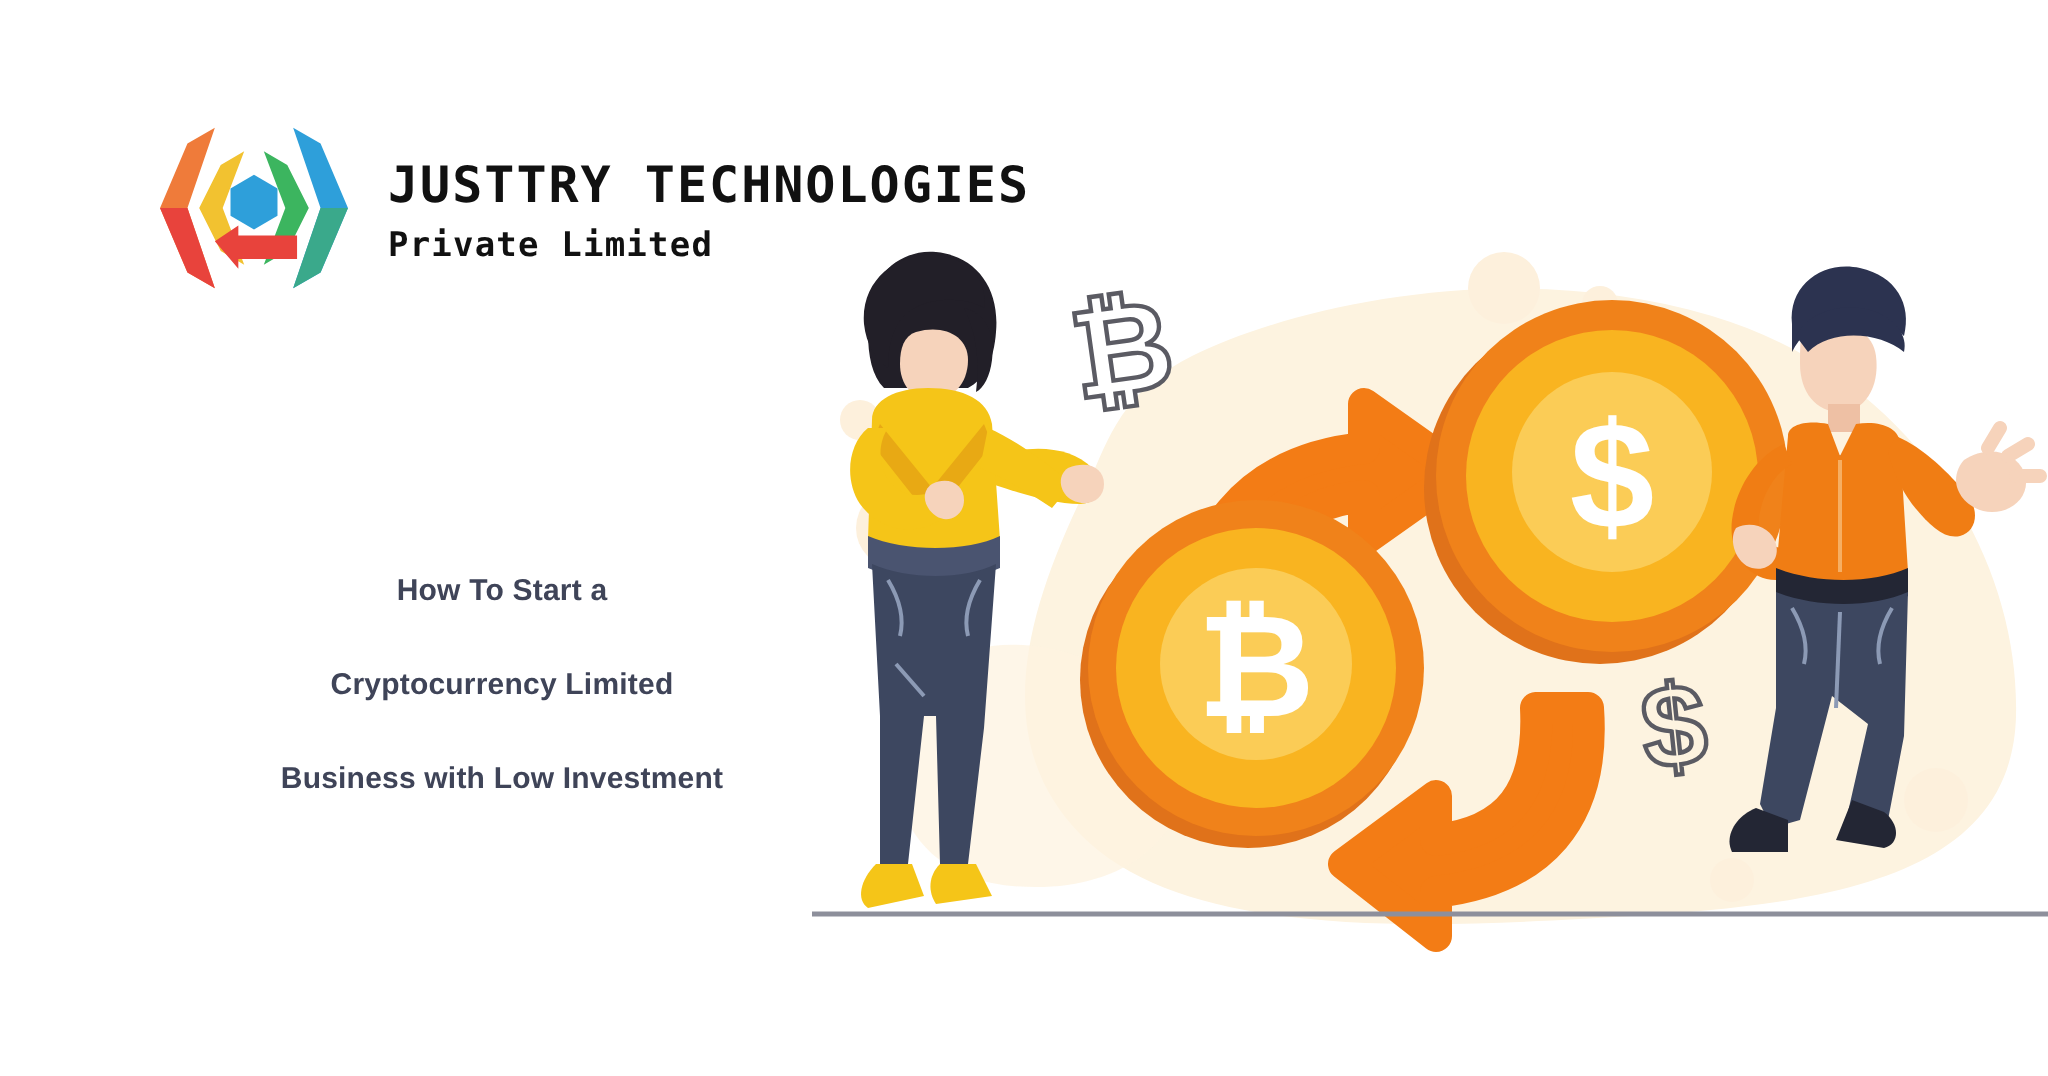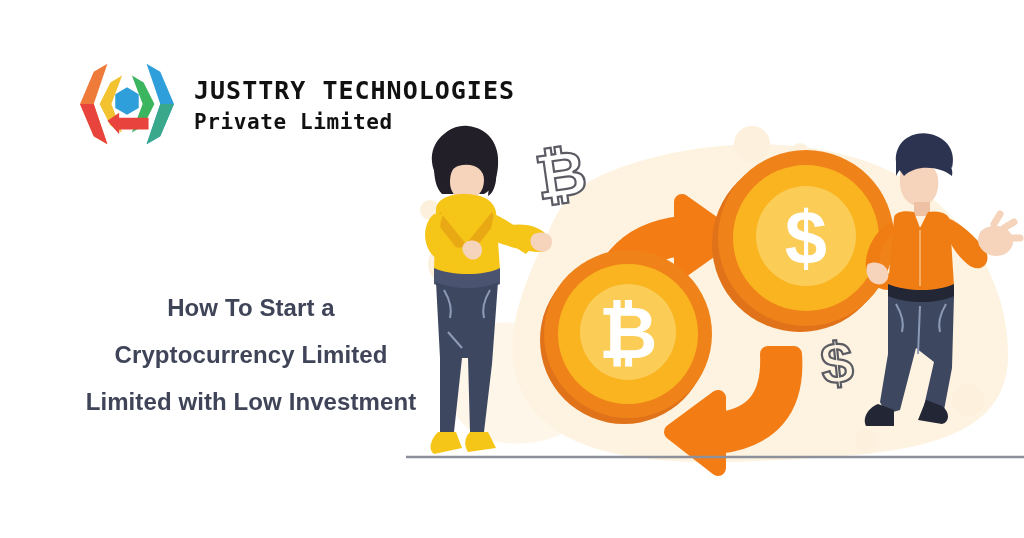--- a/index.html
+++ b/index.html
@@ -45,39 +45,39 @@
     font-family: "DejaVu Sans Mono", monospace;
     font-size: 25px;
     font-weight: bold;
     letter-spacing: 1.0px;
     color: #111111;
     line-height: 1.1;
     white-space: nowrap;
   }
   .brand-sub {
     font-family: "DejaVu Sans Mono", monospace;
-    font-size: 21px;
+    font-size: 17px;
     font-weight: bold;
     letter-spacing: 0.6px;
     color: #111111;
     line-height: 1.2;
     margin-top: 6px;
     white-space: nowrap;
   }
 
   
   .headline {
     position: absolute;
     left: 36px;
-    top: 284px;
+    top: 272px;
     width: 430px;
     text-align: center;
     color: #3f4458;
     font-family: "Liberation Sans", sans-serif;
-    font-size: 24px;
+    font-size: 15px;
     font-weight: bold;
     line-height: 47px;
     letter-spacing: 0.1px;
   }
   .headline-line { display: block; white-space: nowrap; }
 
   
   .illustration {
     position: absolute;
     left: 396px;
@@ -113,21 +113,21 @@
 
     <div class="brand-text">
       <div class="brand-name">JUSTTRY TECHNOLOGIES</div>
       <div class="brand-sub">Private Limited</div>
     </div>
   </div>
 
   <div class="headline">
     <span class="headline-line">How To Start a</span>
     <span class="headline-line">Cryptocurrency Limited</span>
-    <span class="headline-line">Limited with Low Investment</span>
+    <span class="headline-line">Business with Low Investment</span>
   </div>
 
   <div class="illustration">
     <svg viewBox="0 0 628 360" xmlns="http://www.w3.org/2000/svg" aria-hidden="true">
 
       <g>
         <path d="M150 120 C120 180 95 250 145 300 C200 355 330 345 420 340
                  C520 334 610 320 612 240 C614 160 560 70 460 40
                  C360 10 250 35 200 60 C170 75 160 95 150 120 Z" fill="#fdf3e0"></path>
         <path d="M60 230 C40 270 55 320 110 325 C165 330 200 300 195 265

